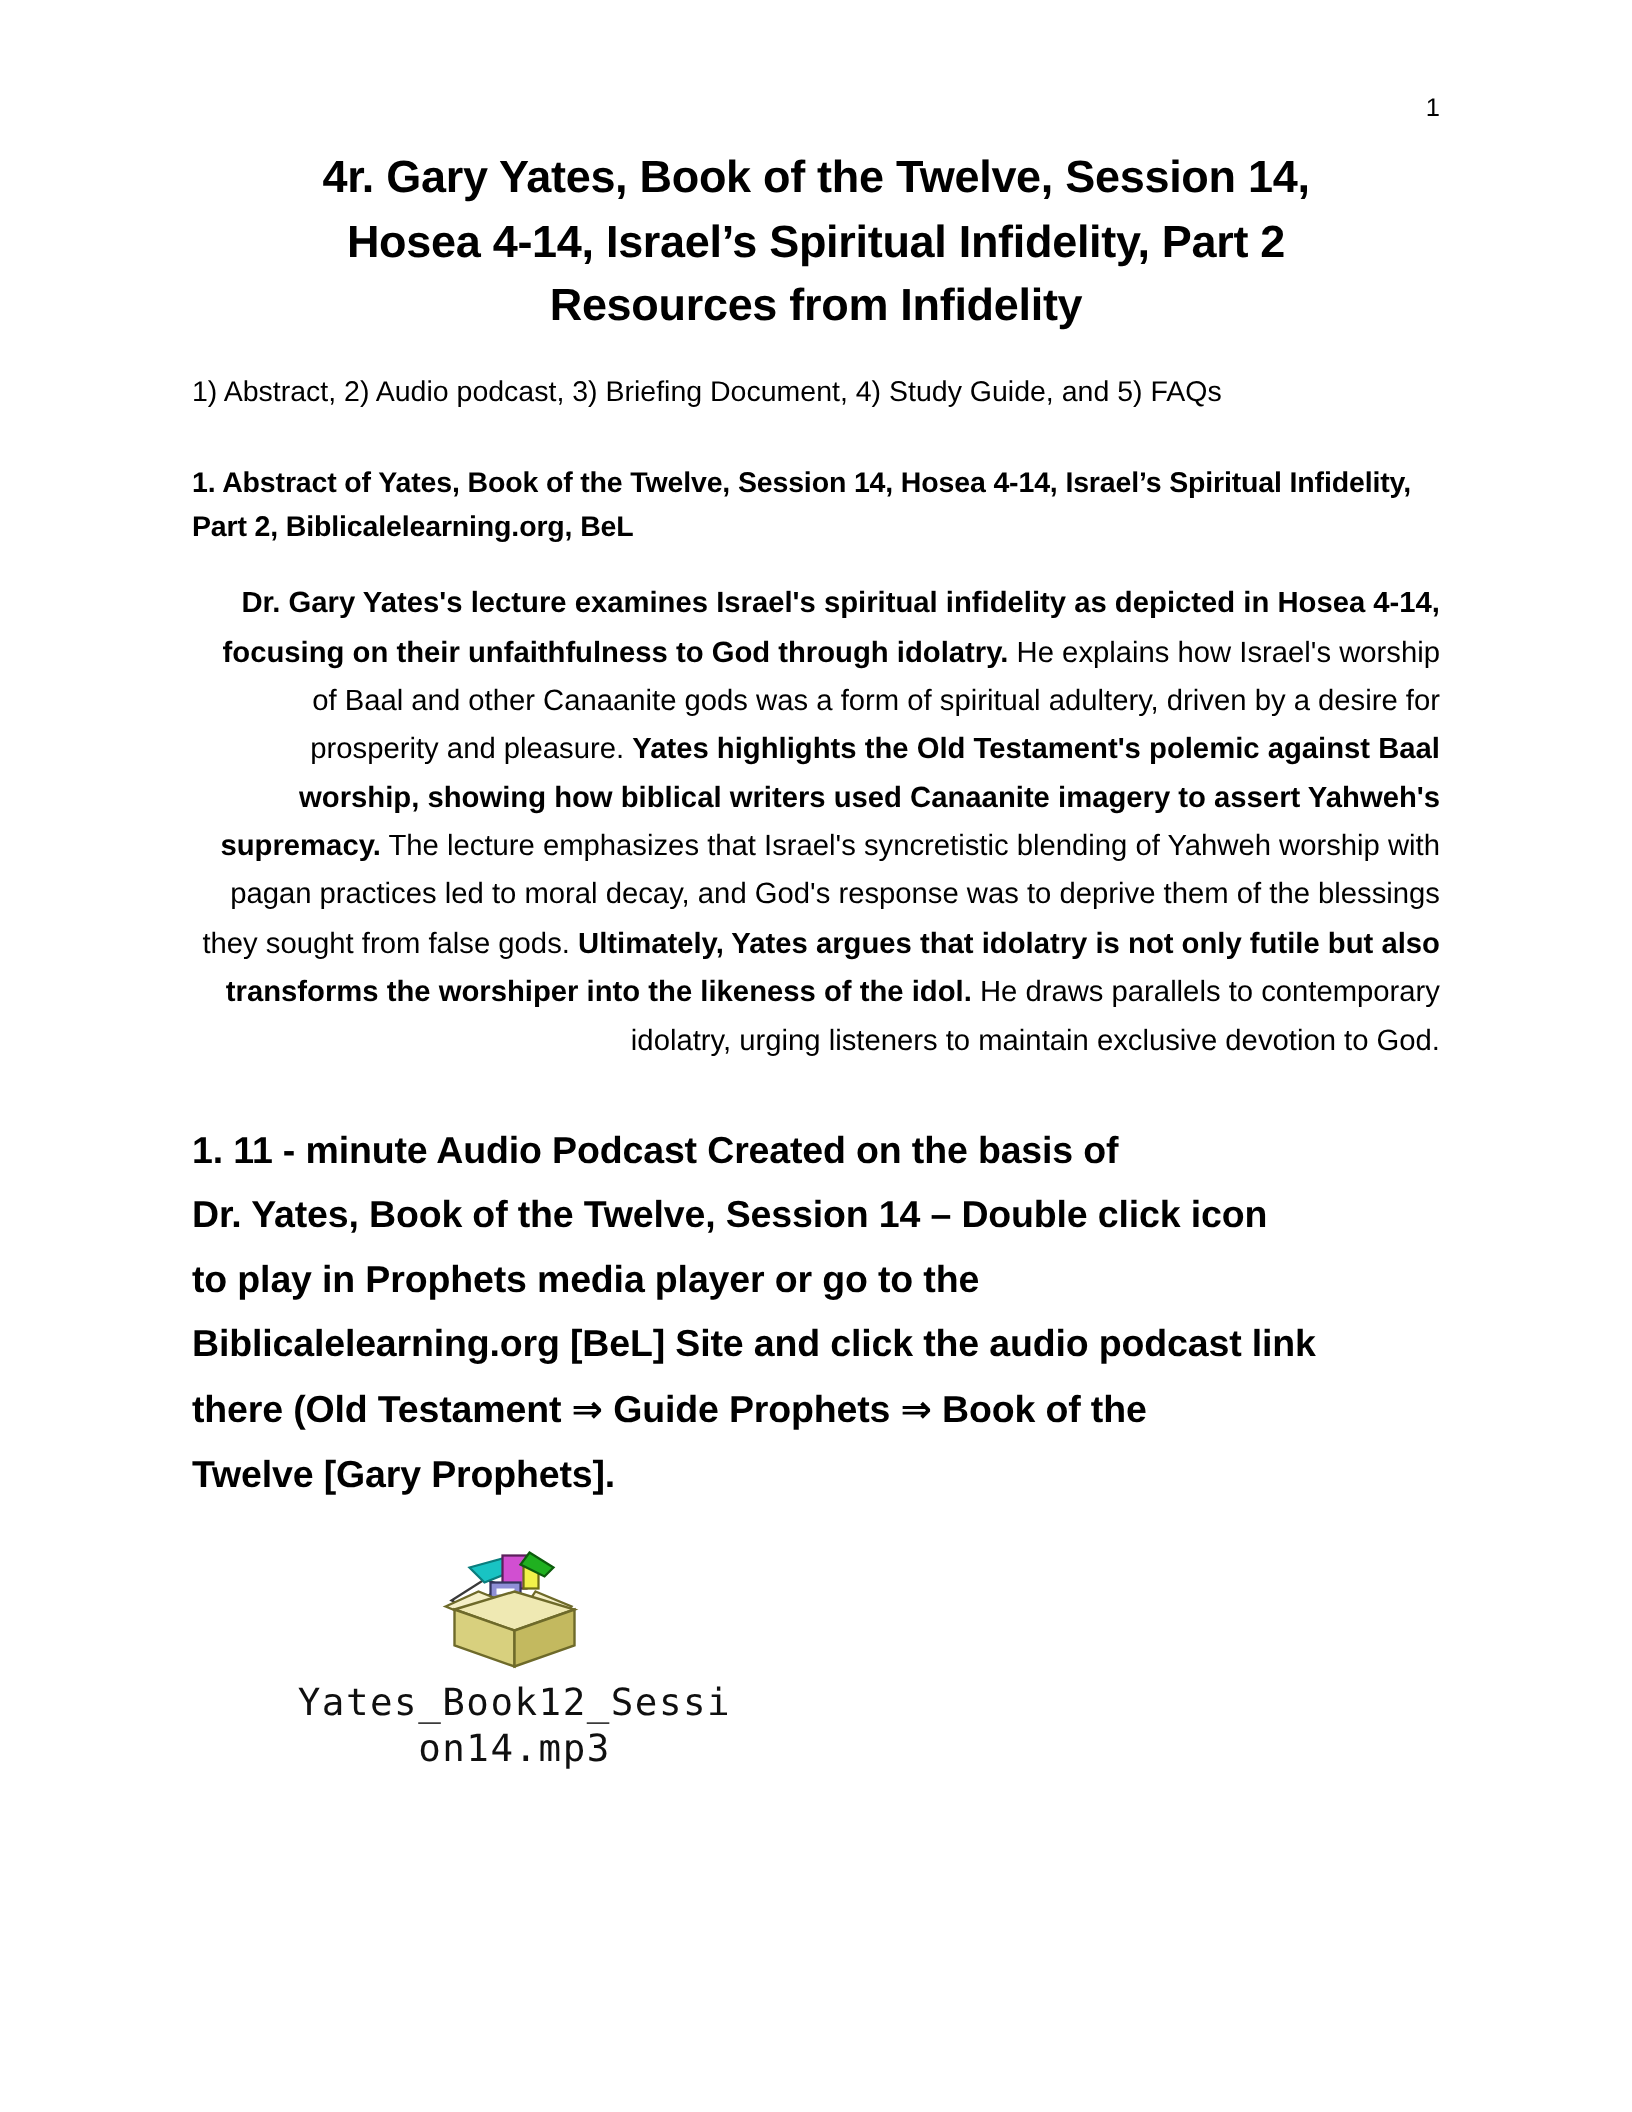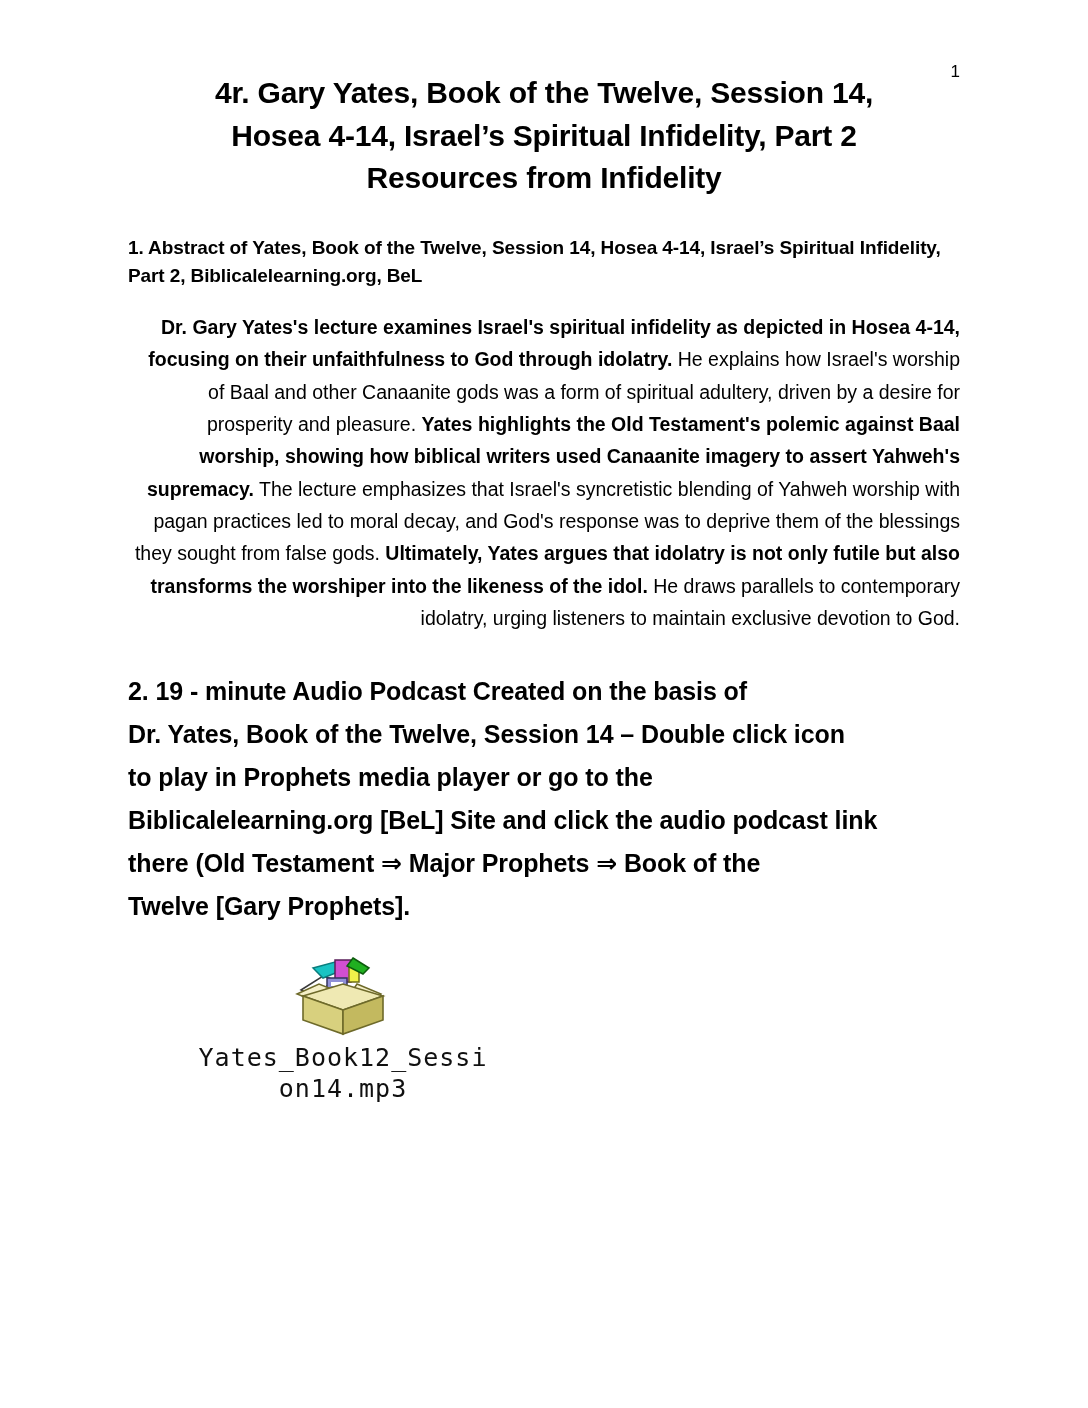--- a/index.html
+++ b/index.html
@@ -25,21 +25,21 @@
   .page-number {
     position: absolute;
     top: 62px;
     right: 128px;
     font-size: 17px;
     font-family: "Liberation Sans", sans-serif;
     color: #000;
   }
   .doc-title {
     margin: 0;
-    padding-top: 72px;
+    padding-top: 98px;
     text-align: center;
     font-size: 30px;
     font-weight: bold;
     line-height: 1.42;
     letter-spacing: -0.2px;
   }
   .title-line {
     display: block;
   }
   .subtitle-line {
@@ -106,33 +106,34 @@
 <div class="page">
 
   <div class="page-number">1</div>
 
   <h1 class="doc-title">
     <span class="title-line">4r. Gary Yates, Book of the Twelve, Session 14,</span>
     <span class="title-line">Hosea 4-14, Israel’s Spiritual Infidelity, Part 2</span>
     <span class="title-line">Resources from Infidelity</span>
   </h1>
 
+  <div class="subtitle-line">1) Abstract, 2) Audio podcast, 3) Briefing Document, 4) Study Guide, and 5) FAQs</div>
 
   <h2 class="section-heading">1. Abstract of Yates, Book of the Twelve, Session 14, Hosea 4-14, Israel’s Spiritual Infidelity, Part 2, Biblicalelearning.org, BeL</h2>
 
   <p class="body-par">
     <b> Dr. Gary Yates's lecture examines Israel's spiritual infidelity as depicted in Hosea 4-14, focusing on their unfaithfulness to God through idolatry.</b><span> He explains how Israel's worship of Baal and other Canaanite gods was a form of spiritual adultery, driven by a desire for prosperity and pleasure. </span><b>Yates highlights the Old Testament's polemic against Baal worship, showing how biblical writers used Canaanite imagery to assert Yahweh's supremacy.</b><span> The lecture emphasizes that Israel's syncretistic blending of Yahweh worship with pagan practices led to moral decay, and God's response was to deprive them of the blessings they sought from false gods. </span><b>Ultimately, Yates argues that idolatry is not only futile but also transforms the worshiper into the likeness of the idol.</b><span> He draws parallels to contemporary idolatry, urging listeners to maintain exclusive devotion to God.</span>
   </p>
 
   <h2 class="section-heading-2">
-    <span>2.  19 - minute Audio Podcast Created on the basis of</span><br>
+    <span>1.  11 - minute Audio Podcast Created on the basis of</span><br>
     <span>Dr. Yates, Book of the Twelve, Session 14 –  Double click icon</span><br>
     <span>to play in Prophets media player or go to the</span><br>
     <span>Biblicalelearning.org [BeL] Site and click the audio podcast link</span><br>
-    <span>there (Old Testament </span><span class="arrow">⇒</span><span> Major Prophets </span><span class="arrow">⇒</span><span> Book of the</span><br>
+    <span>there (Old Testament </span><span class="arrow">⇒</span><span> Guide Prophets </span><span class="arrow">⇒</span><span> Book of the</span><br>
     <span>Twelve [Gary Prophets].</span>
   </h2>
 
   <div class="audio-block">
     <span class="audio-icon-wrap">
       <svg width="120" height="86" viewBox="0 0 120 86" xmlns="http://www.w3.org/2000/svg">
 
         <polygon points="18,36 40,22 52,26 30,42" fill="#ffffff" stroke="#3a3a3a" stroke-width="1.5"></polygon>
         <polygon points="30,14 52,8 60,16 40,24" fill="#19c3c3" stroke="#0a7d7d" stroke-width="1.5"></polygon>
         <rect x="52" y="6" width="16" height="22" fill="#d14fd1" stroke="#5b1f5b" stroke-width="1.5"></rect>

